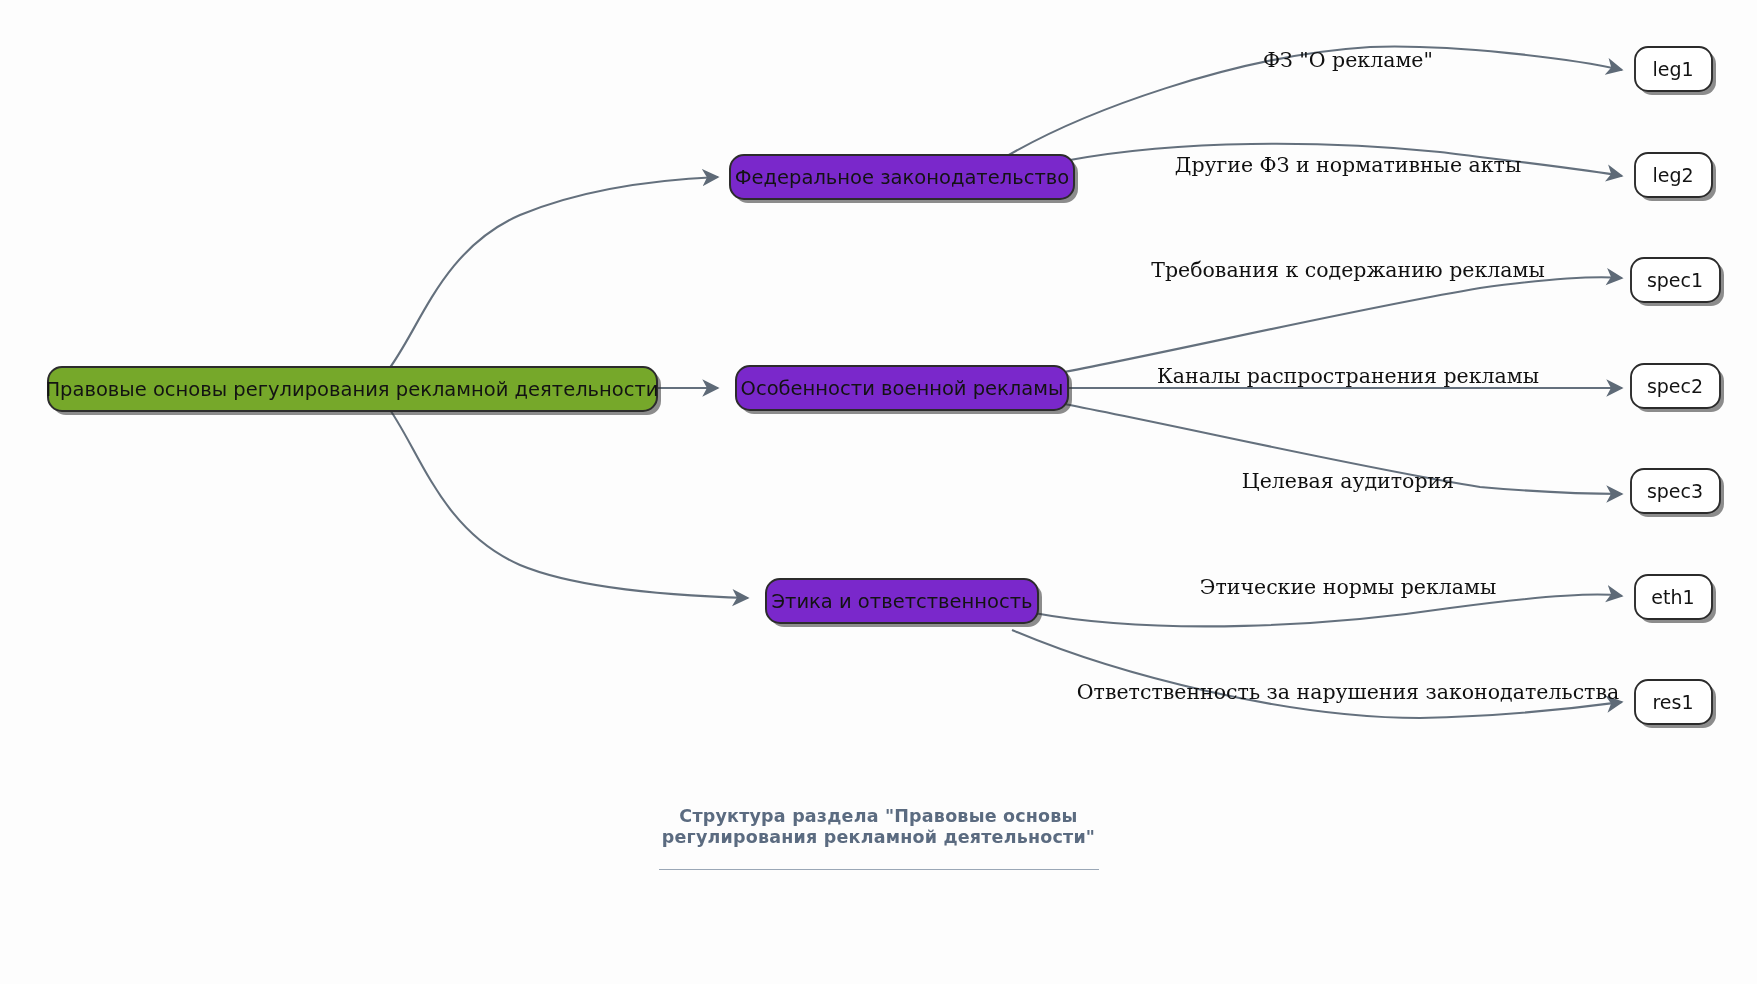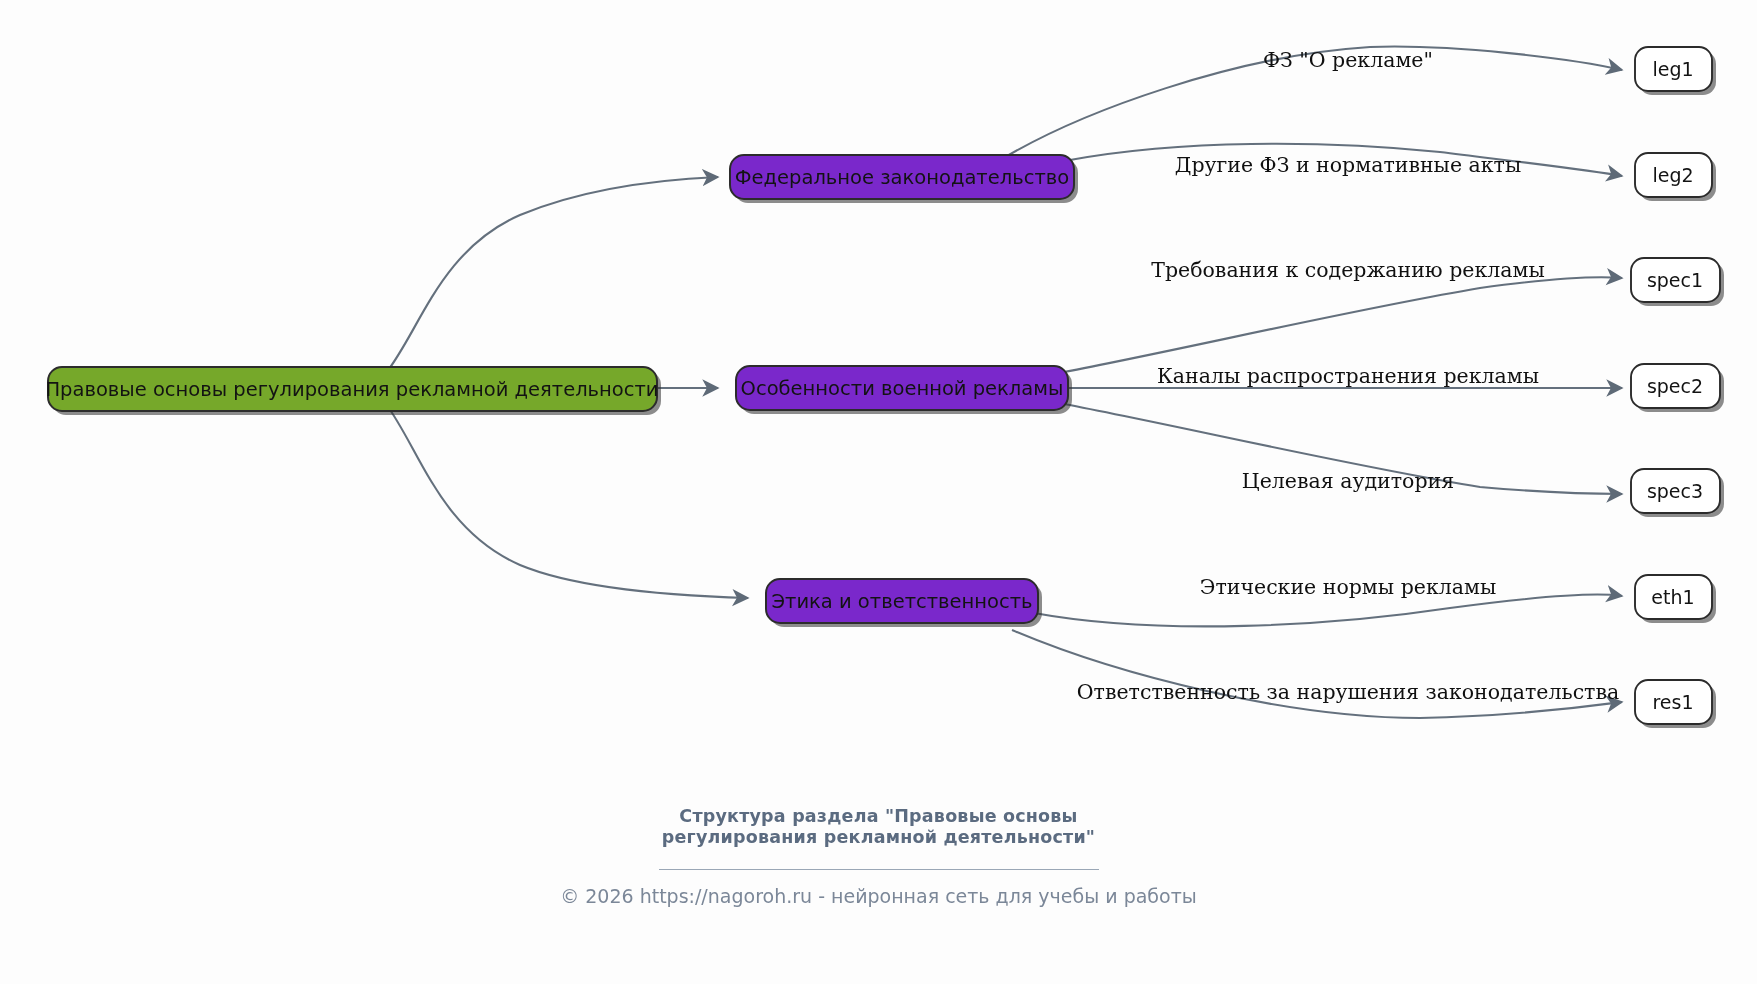--- a/index.html
+++ b/index.html
@@ -212,15 +212,14 @@
       <text class="leaf-label" x="1673" y="703">res1</text>
     </g>
   </svg>
 
   <div class="caption-block">
     <div class="caption-line">Структура раздела "Правовые основы</div>
     <div class="caption-line">регулирования рекламной деятельности"</div>
     <div class="caption-rule"></div>
   </div>
 
-  <div class="footer-text">© 2026 https://nagoroh.ru - нейронная сеть для учебы и работы</div>
 
 </div>
 
 </body></html>

